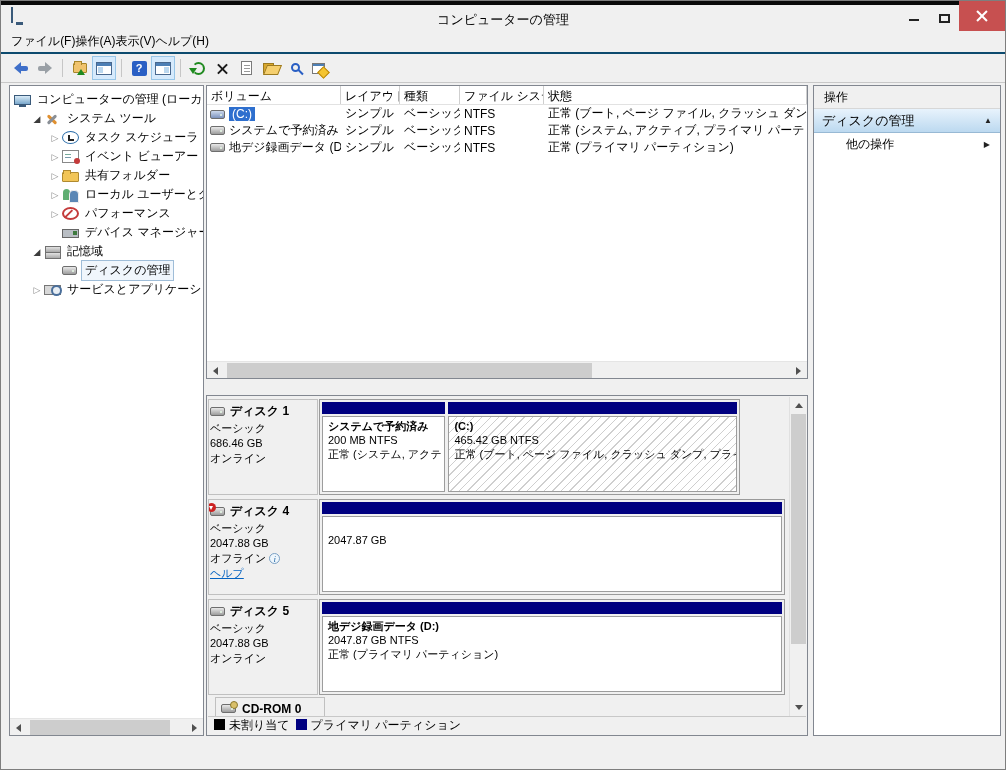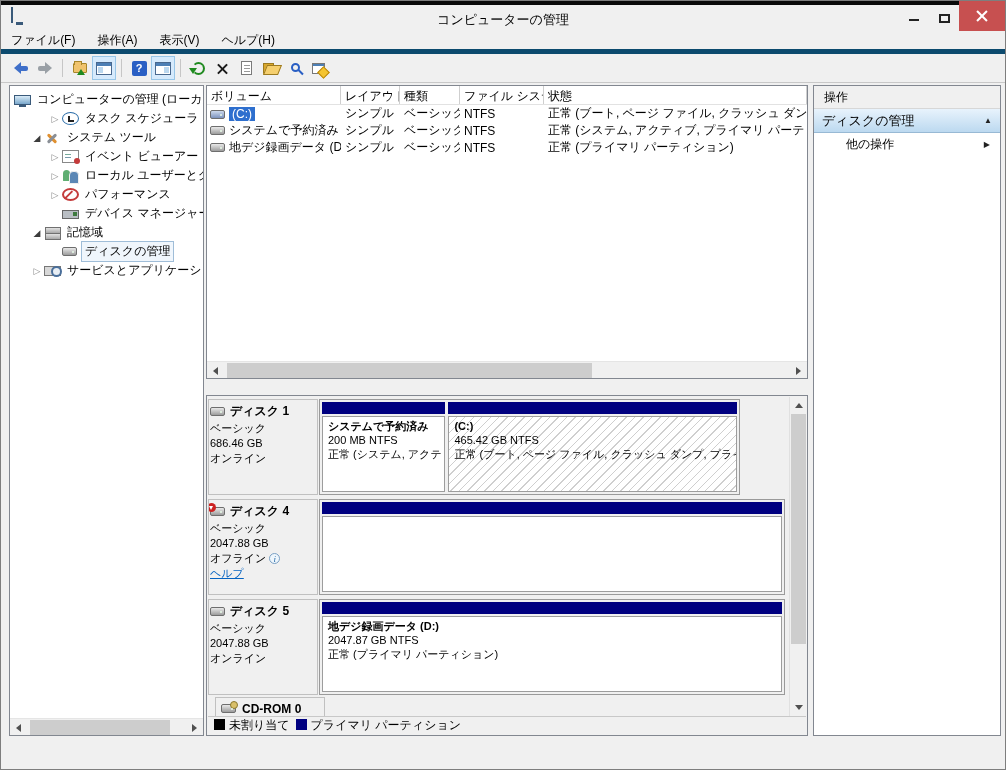--- a/index.html
+++ b/index.html
@@ -16,21 +16,21 @@
   .wbtn{width:30px;height:30px;display:flex;align-items:center;justify-content:center;position:relative;}
   .wbtn.close{width:46px;background:#c75050;}
   .glyph-min{width:10px;height:2px;background:#222;margin-top:8px;}
   .glyph-max{width:11px;height:9px;border:2px solid #222;margin-top:4px;}
   .glyph-x{position:relative;width:14px;height:14px;}
   .glyph-x::before,.glyph-x::after{content:"";position:absolute;left:0;top:6px;width:14px;height:2px;background:#fff;}
   .glyph-x::before{transform:rotate(45deg);}
   .glyph-x::after{transform:rotate(-45deg);}
 
   
-  .menubar{position:absolute;top:30px;left:0;width:100%;height:23px;display:flex;align-items:center;padding-left:10px;gap:22px;border-bottom:5px solid #0c4a6e;}
+  .menubar{position:absolute;top:30px;left:0;width:100%;height:23px;display:flex;align-items:center;padding-left:10px;border-bottom:2px solid #0c4a6e;}
   .menu-item{cursor:default;}
   .toolbar{position:absolute;top:53px;left:0;width:100%;height:29px;display:flex;align-items:center;padding-left:8px;border-bottom:1px solid #c8c8c8;}
   .tb{width:24px;height:24px;display:flex;align-items:center;justify-content:center;position:relative;}
   .tb-hl{border:1px solid #98c6e8;background:#d6eafc;}
   .tbsep{width:1px;height:18px;background:#c6c6c6;margin:0 5px;}
   .arr{position:relative;width:14px;height:10px;}
   .arr::before{content:"";position:absolute;left:0;top:-1px;border:6px solid transparent;border-right:7px solid var(--c);border-left:none;}
   .arr::after{content:"";position:absolute;left:7px;top:3px;width:7px;height:5px;background:var(--c);border-radius:0 2px 2px 0;}
   .arr-back{--c:#3f6fc9;}
   .arr-fwd{--c:#9aa0a6;transform:scaleX(-1);}
@@ -239,34 +239,39 @@
         <span class="nwin"></span>
       </div>
   </div>
 
   <div class="panel tree-panel">
     <div class="tree">
       <div class="trow lv0">
         <span class="ti ti-comp"></span>
         <span class="tlabel">コンピューターの管理 (ローカル)</span>
       </div>
-      <div class="trow lv2">
-        <span class="exp exp-closed"></span>
-        <span class="ti ti-clock"></span>
-        <span class="tlabel">タスク スケジューラ</span>
-      </div>
       <div class="trow lv1">
         <span class="exp exp-open"></span>
         <span class="ti ti-tools"></span>
         <span class="tlabel">システム ツール</span>
       </div>
       <div class="trow lv2">
         <span class="exp exp-closed"></span>
+        <span class="ti ti-clock"></span>
+        <span class="tlabel">タスク スケジューラ</span>
+      </div>
+      <div class="trow lv2">
+        <span class="exp exp-closed"></span>
         <span class="ti ti-event"></span>
         <span class="tlabel">イベント ビューアー</span>
+      </div>
+      <div class="trow lv2">
+        <span class="exp exp-closed"></span>
+        <span class="ti ti-folder"></span>
+        <span class="tlabel">共有フォルダー</span>
       </div>
       <div class="trow lv2">
         <span class="exp exp-closed"></span>
         <span class="ti ti-users"></span>
         <span class="tlabel">ローカル ユーザーとグループ</span>
       </div>
       <div class="trow lv2">
         <span class="exp exp-closed"></span>
         <span class="ti ti-perf"></span>
         <span class="tlabel">パフォーマンス</span>
@@ -387,20 +392,21 @@
           <div>ベーシック</div>
           <div>2047.88 GB</div>
           <div><span>オフライン</span><span class="info-i"></span></div>
           <div><span class="link">ヘルプ</span></div>
         </div>
         <div class="dgfx" style="width:466px;">
           <div class="part" style="flex:1;">
             <div class="part-bar"></div>
             <div class="part-body">
               <div class="pl t"></div>
+              <div class="pl">2047.87 GB</div>
               <div class="pl"></div>
             </div>
           </div>
         </div>
       </div>
 
       <div class="disk-row" style="top:202px;">
         <div class="dcell">
           <div class="dname">
               <span class="drive"></span>

